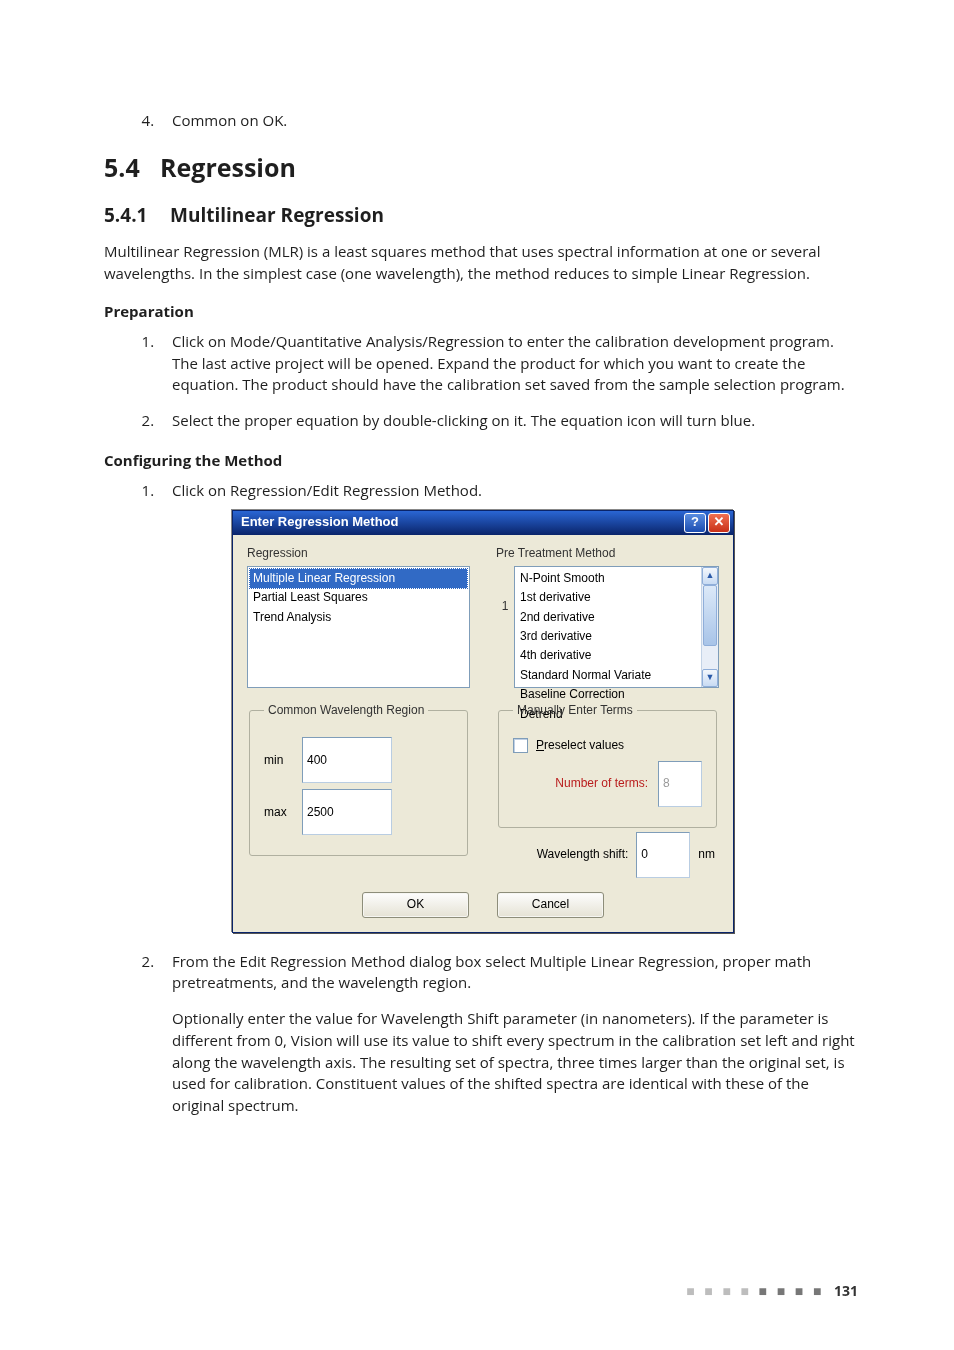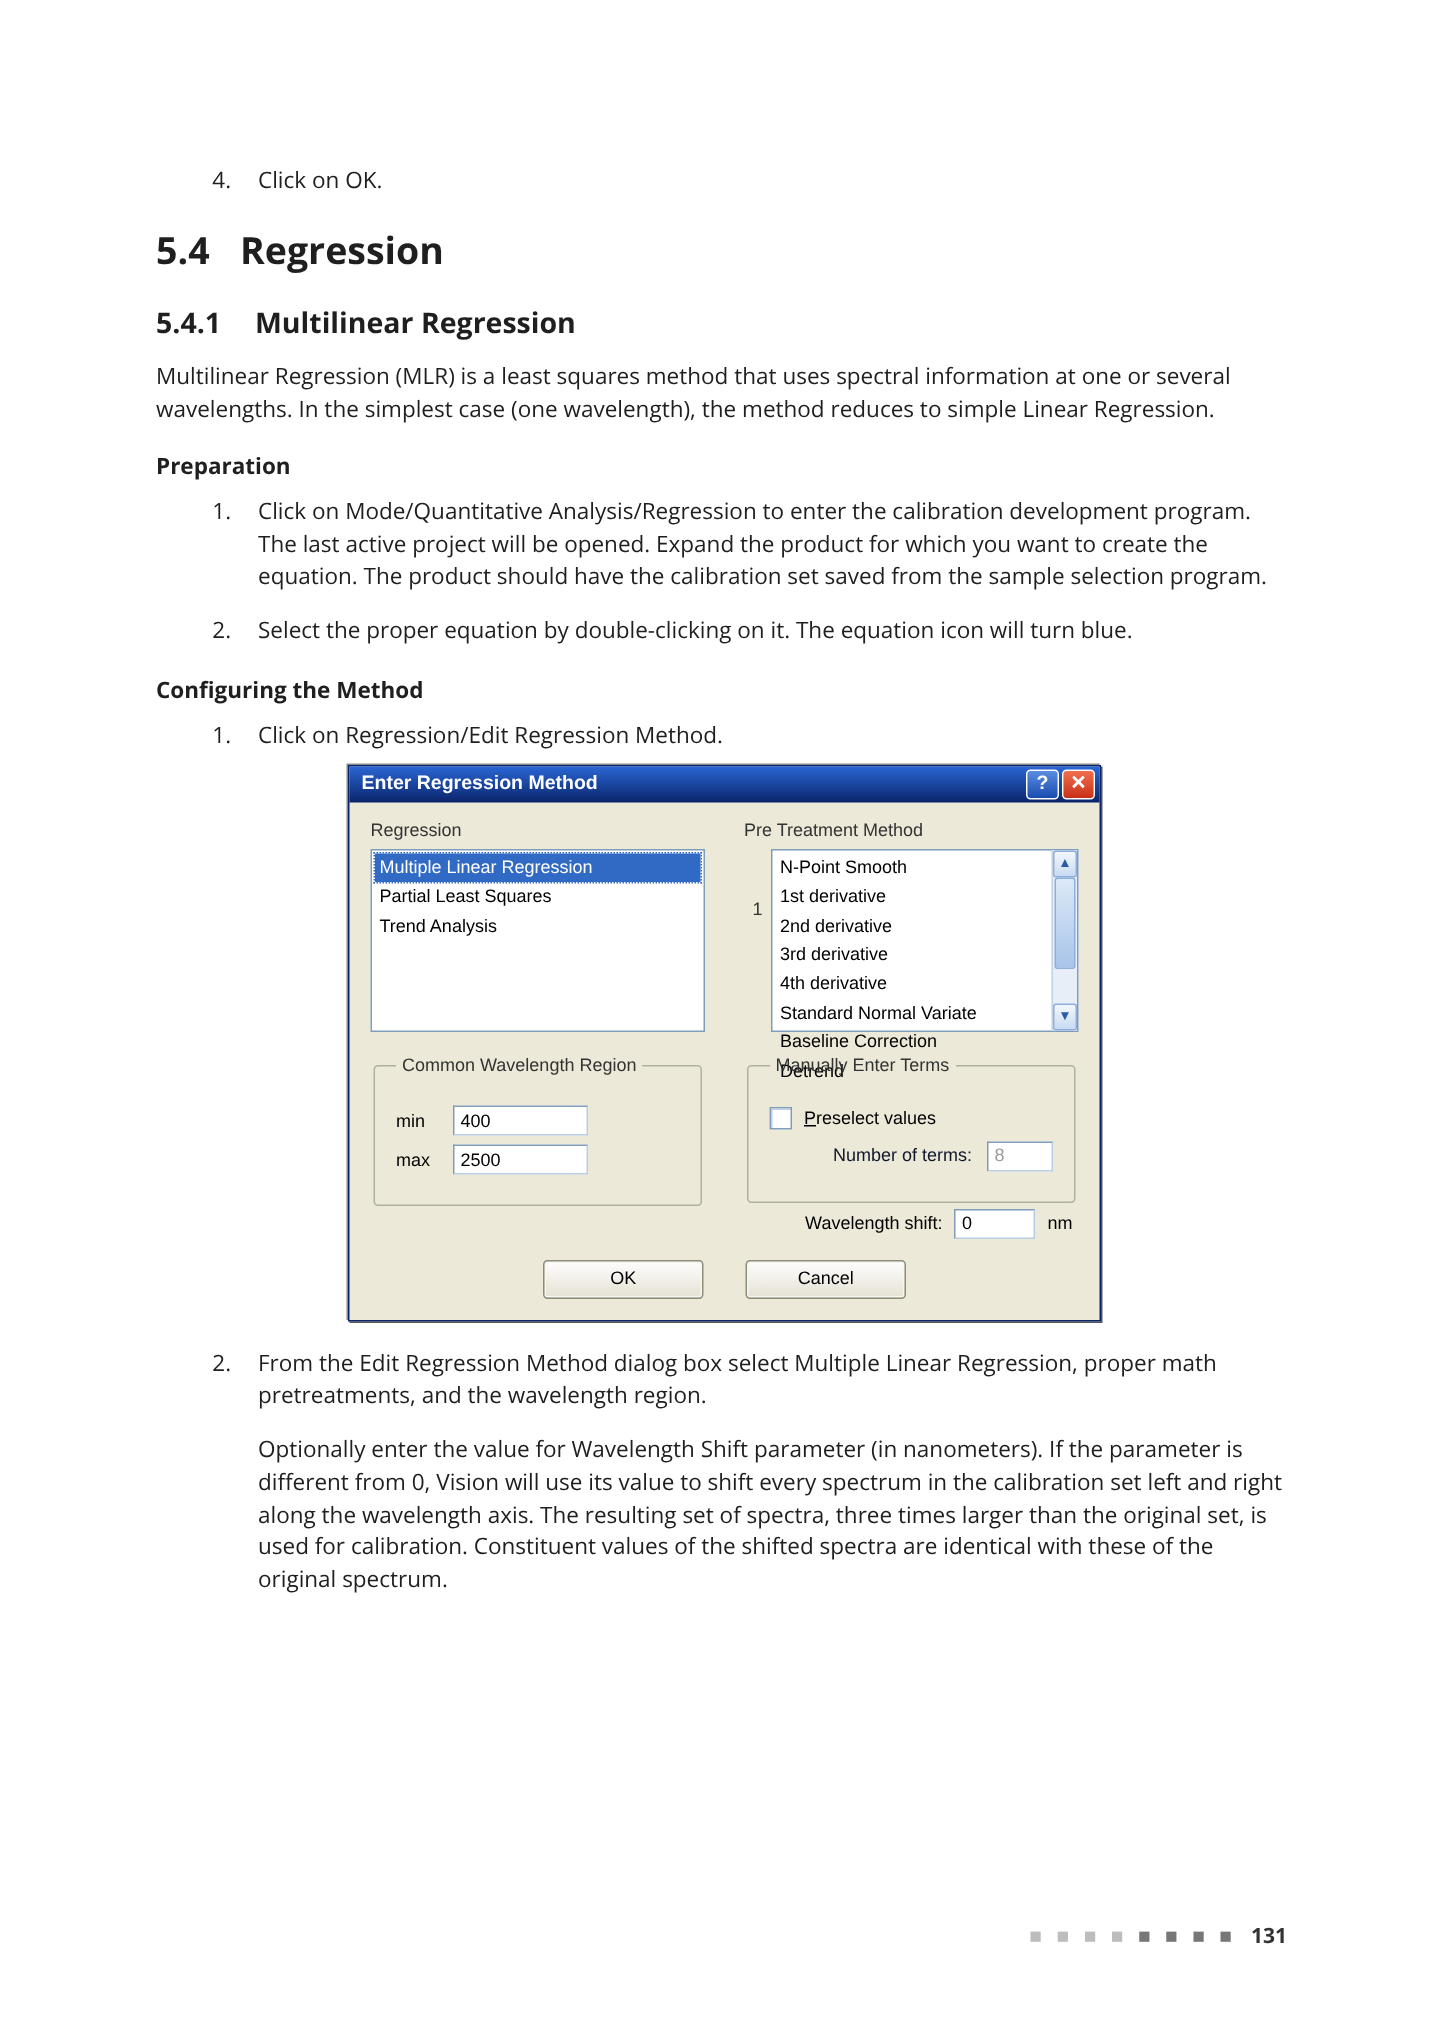--- a/index.html
+++ b/index.html
@@ -198,39 +198,39 @@
     margin: 6px 0;
     font-size: 12px;
   }
   .txtbox {
     background: #fff;
     border-top: 1px solid #7f9db9;
     border-left: 1px solid #7f9db9;
     border-right: 1px solid #b9cde2;
     border-bottom: 1px solid #b9cde2;
     height: 18px;
-    padding: 0 4px;
+    padding: 13px 4px;
     font-size: 12px;
     display: flex;
     align-items: center;
   }
   .txtbox.disabled { color: #9a9a9a; }
   .cbox {
     width: 13px;
     height: 13px;
     background: #fff;
     border: 1px solid #7f9db9;
     box-shadow: inset 1px 1px 0 #c0d0e4;
   }
   .ml {
     display: flex;
     align-items: center;
     gap: 8px;
   }
-  .disabled-txt { color: #0f172a; }
+  .disabled-txt { color: #b91c1c; }
   .btns-row {
     margin-top: 14px;
     display: flex;
     gap: 28px;
     justify-content: center;
   }
   .winbtn {
     width: 105px;
     height: 24px;
     background: linear-gradient(#fdfdfd, #e5e2d4);
@@ -267,21 +267,21 @@
     color: #333;
   }
   .underline { text-decoration: underline; }
 </style>
 </head>
 <body>
 
 <div class="page">
 
   <ol class="num-list" start="4">
-    <li><span>Click on OK.</span></li>
+    <li><span>Common on OK.</span></li>
   </ol>
 
   <h2 class="sec">
     <span class="num">5.4</span><span>Regression</span>
   </h2>
 
   <h3 class="sub">
     <span class="num">5.4.1</span><span>Multilinear Regression</span>
   </h3>
   <p class="body">Multilinear Regression (MLR) is a least squares method that uses spectral information at one or several wavelengths. In the simplest case (one wavelength), the method reduces to simple Linear Regression.</p>

